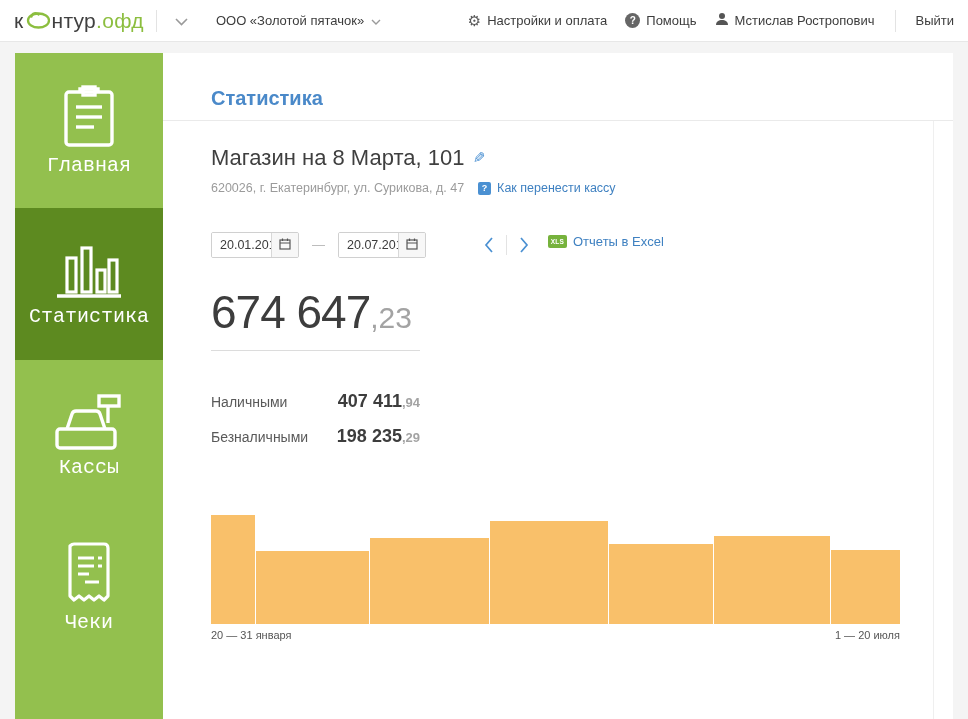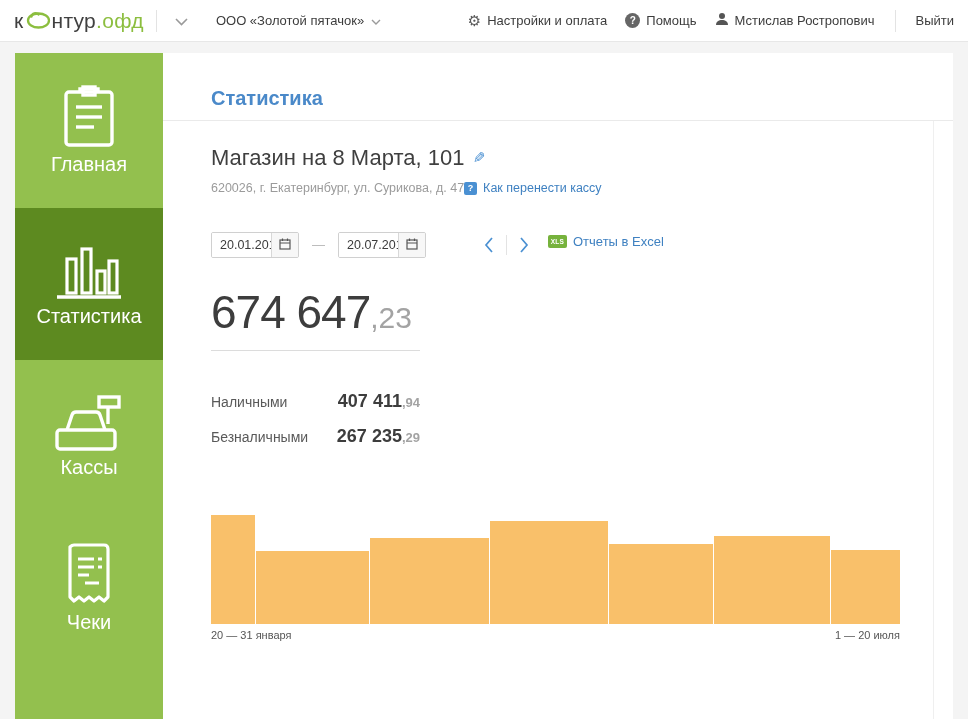--- a/index.html
+++ b/index.html
@@ -28,37 +28,37 @@
     width:15px; height:15px; border-radius:50%; background:#666; color:#fff;
     font-size:10px; font-weight:bold; display:flex; align-items:center; justify-content:center;
   }
   
   .sidebar {
     position:absolute; left:15px; top:53px; width:148px; bottom:0;
     background:#93c04e; display:flex; flex-direction:column;
   }
   .side-item {
     height:152px; display:flex; flex-direction:column; align-items:center;
-    justify-content:center; gap:0; color:#fff; cursor:pointer;
+    justify-content:center; gap:0; color:#fff; cursor:pointer;font-family:Liberation Mono, monospace;
   }
   .side-item:first-child { height:155px; }
   .side-item.active { background:#5d8a20; }
   .side-label { font-size:20px; }
   
   .main {
     position:absolute; left:163px; top:53px; width:790px; bottom:0;
     background:#ffffff;
   }
   .page-head { position:absolute; top:0; left:0; width:790px; height:68px; border-bottom:1px solid #eaeaea; }
   .page-title { position:absolute; left:48px; top:34px; font-size:20px; color:#4a89c9; }
   .card-right-edge { position:absolute; top:68px; bottom:0; left:770px; width:1px; background:#efefef; }
 
   .store-name { position:absolute; left:48px; top:92px; font-size:22px; color:#3f3f3f; display:flex; align-items:center; gap:9px; }
   .pencil { color:#4a90d2; font-size:15px; cursor:pointer; transform:scaleX(-1); display:inline-block; }
-  .store-sub { position:absolute; left:48px; top:128px; display:flex; align-items:flex-start; font-size:12.5px; }
+  .store-sub { position:absolute; left:48px; top:128px; display:flex; align-items:flex-start; gap:14px; font-size:12.5px; }
   .addr { color:#9b9b9b; }
   .help-badge {
     width:13px; height:13px; border-radius:2px; background:#4a90d2; color:#fff;
     font-size:9px; font-weight:bold; display:flex; align-items:center; justify-content:center; flex:0 0 auto;
   }
   .blue-link { color:#3f81c1; cursor:pointer; text-decoration:none; display:flex; align-items:center; gap:6px; }
 
   .date-row { position:absolute; left:48px; top:178px; height:27px; display:flex; align-items:center; }
   .date-group { display:flex; height:26px; border:1px solid #d0d0d0; border-radius:2px; overflow:hidden; background:#fff; }
   .date-input { width:59px; border:0; outline:none; font-size:12.5px; color:#3c3c3c; padding:0 0 0 8px; font-family:inherit; }
@@ -270,21 +270,21 @@
     <div class="num"><span>674 647</span><span class="frac">,23</span></div>
     <div class="rule"></div>
   </div>
 
   <div class="bk-row" style="top:338px;">
     <span class="bk-label">Наличными</span>
     <span class="bk-val"><span>407 411</span><span class="frac">,94</span></span>
   </div>
   <div class="bk-row" style="top:373px;">
     <span class="bk-label">Безналичными</span>
-    <span class="bk-val"><span>267 235</span><span class="frac">,29</span></span>
+    <span class="bk-val"><span>198 235</span><span class="frac">,29</span></span>
   </div>
 
   <div class="chart" id="chart-bars">
       <div class="bar" title="20 — 31 января" style="width: 6.4%; height: 100%; background: rgb(249, 192, 106);"></div>
       <div class="bar" title="февраль" style="width: 16.5%; height: 67%; background: rgb(249, 192, 106);"></div>
       <div class="bar" title="март" style="width: 17.4%; height: 79%; background: rgb(249, 192, 106);"></div>
       <div class="bar" title="апрель" style="width: 17.3%; height: 94.5%; background: rgb(249, 192, 106);"></div>
       <div class="bar" title="май" style="width: 15.3%; height: 73.5%; background: rgb(249, 192, 106);"></div>
       <div class="bar" title="июнь" style="width: 17%; height: 80.5%; background: rgb(249, 192, 106);"></div>
       <div class="bar" title="1 — 20 июля" style="width: 10.1%; height: 68%; background: rgb(249, 192, 106);"></div>

